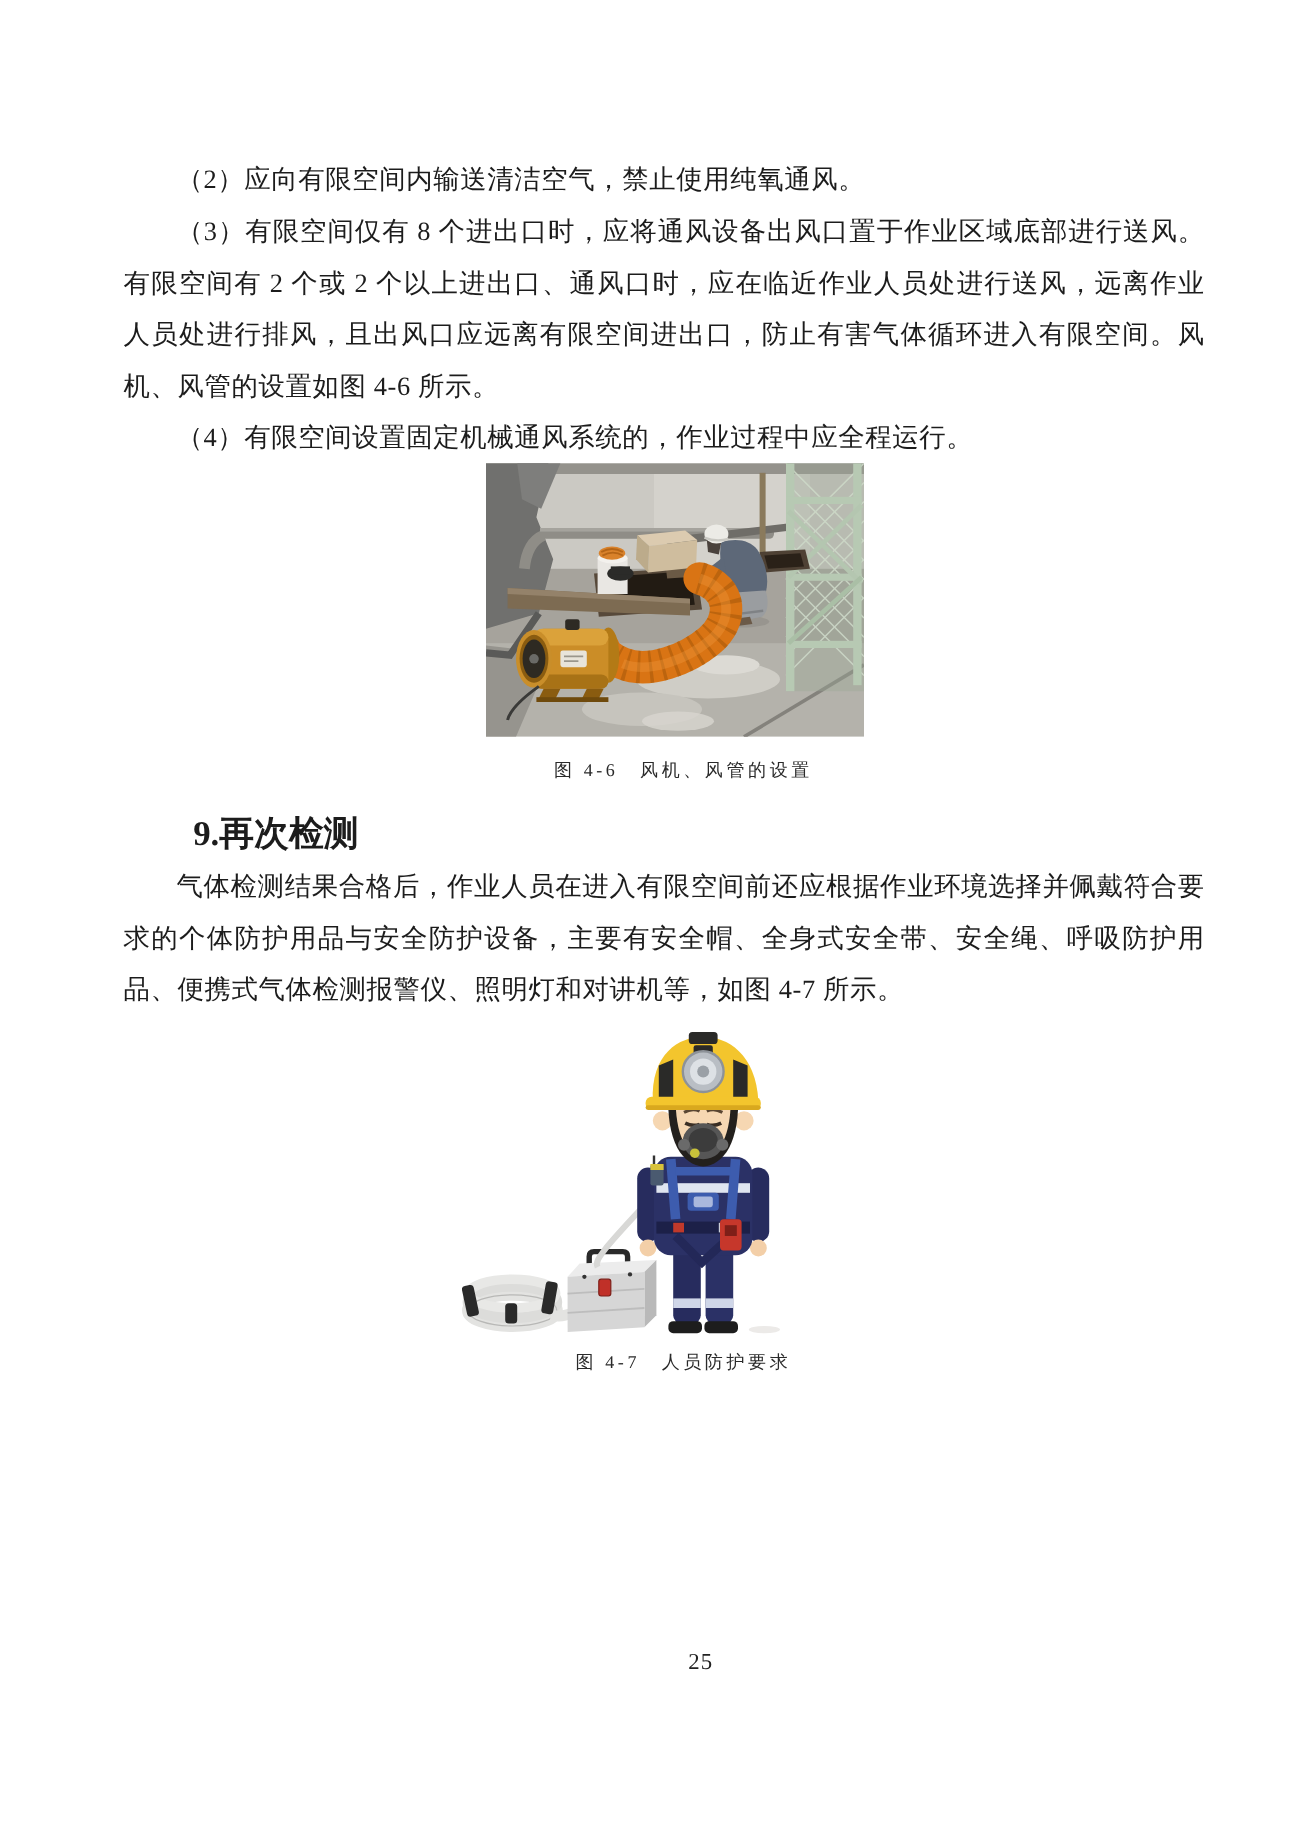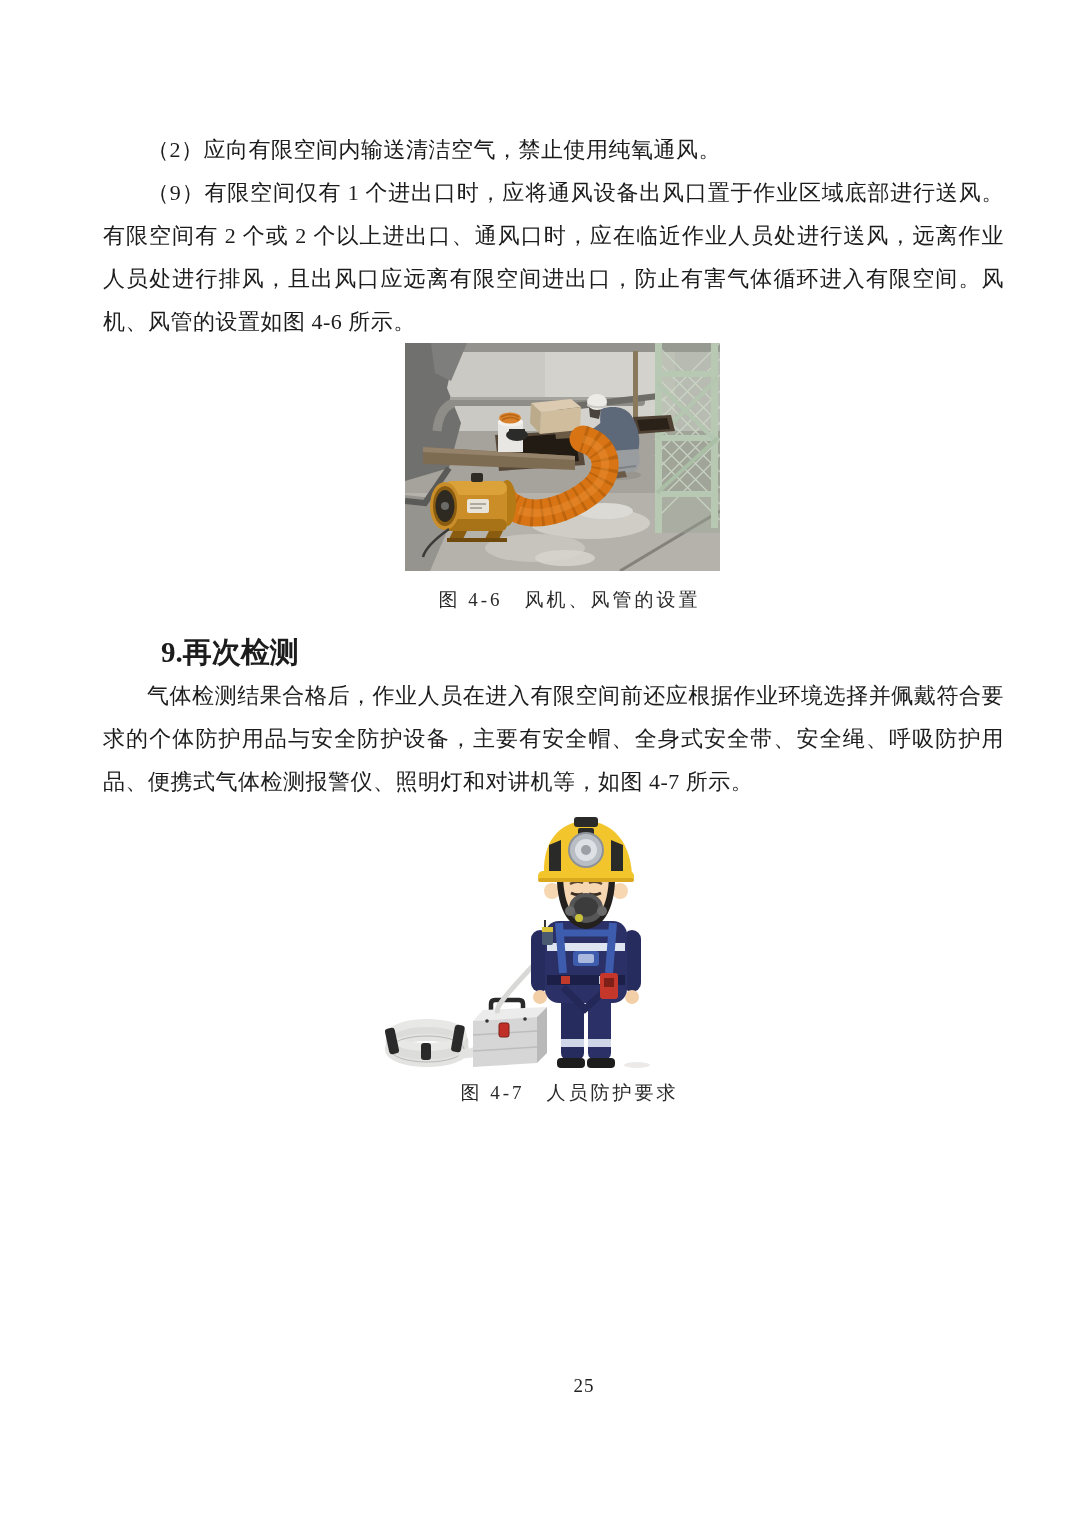--- a/index.html
+++ b/index.html
@@ -32,21 +32,21 @@
   }
   figure{margin:0;}
   figure.fig46{margin:0 0 16px 0;}
   figure.fig47{margin:12px 0 0 0;}
   figure svg{display:block;}
   .fig46 svg{margin-left:302px;}
   .fig47 svg{margin-left:282px;}
   figcaption{
     position:relative;left:16px;
     margin-top:14px;
-    font-size:19px;
+    font-size:15px;
     line-height:30px;
     text-align:center;
     letter-spacing:3px;
     color:#2a2a2a;
   }
   .fig47 figcaption{margin-top:8px;}
   .page-number{
     position:absolute;
     top:1375px;left:0;width:100%;
     text-align:center;
@@ -56,21 +56,22 @@
     padding-left:44px;
   }
 </style>
 </head>
 <body>
 
 <div class="page">
   <div class="content">
 
     <p class="body-text">（2）应向有限空间内输送清洁空气，禁止使用纯氧通风。</p>
-    <p class="body-text">（9）有限空间仅有 1 个进出口时，应将通风设备出风口置于作业区域底部进行送风。有限空间有 2 个或 2 个以上进出口、通风口时，应在临近作业人员处进行送风，远离作业人员处进行排风，且出风口应远离有限空间进出口，防止有害气体循环进入有限空间。风机、风管的设置如图 4-6 所示。</p>
+    <p class="body-text">（3）有限空间仅有 8 个进出口时，应将通风设备出风口置于作业区域底部进行送风。有限空间有 2 个或 2 个以上进出口、通风口时，应在临近作业人员处进行送风，远离作业人员处进行排风，且出风口应远离有限空间进出口，防止有害气体循环进入有限空间。风机、风管的设置如图 4-6 所示。</p>
+    <p class="body-text">（4）有限空间设置固定机械通风系统的，作业过程中应全程运行。</p>
 
     <figure class="fig46">
       <svg viewBox="0 0 315 228" width="315" height="228">
 
         <g>
           <rect x="0" y="0" width="315" height="100" fill="#cbc9c3"></rect>
           <rect x="0" y="0" width="315" height="9" fill="#94928c"></rect>
           <rect x="140" y="9" width="130" height="85" fill="#d4d2cc"></rect>
         </g>
 

